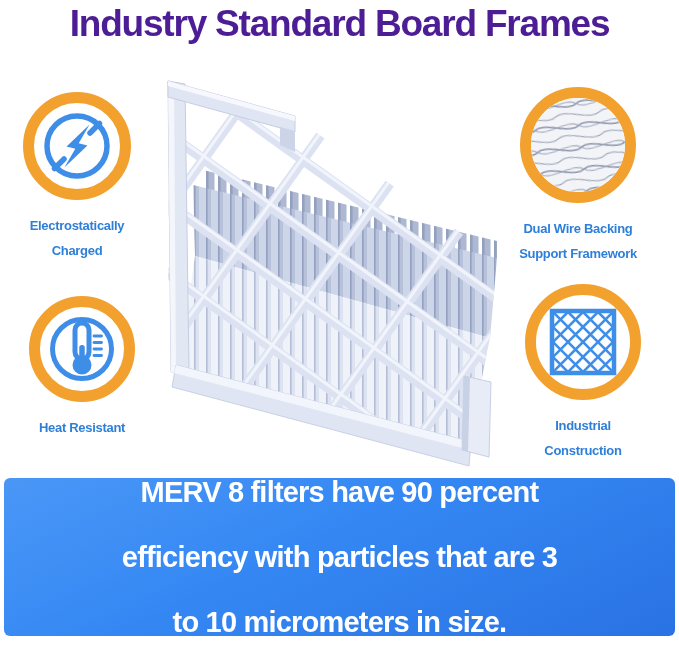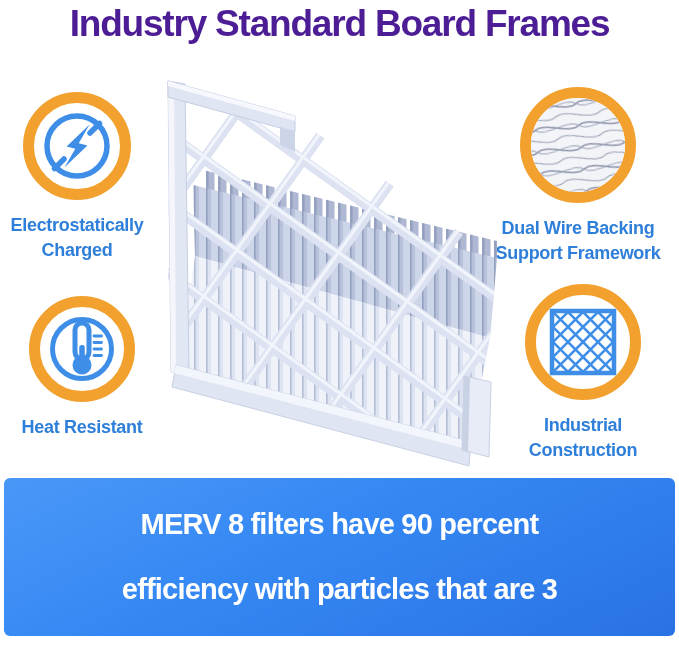--- a/index.html
+++ b/index.html
@@ -12,21 +12,21 @@
     position:absolute;top:2px;left:0;width:679px;margin:0;
     text-align:center;font-size:37px;line-height:44px;font-weight:bold;
     letter-spacing:-1.2px;color:#4c1d95;
   }
   .feature{position:absolute;display:flex;flex-direction:column;align-items:center;gap:13px;}
   .ring{
     border:11px solid #F2A12E;border-radius:50%;background:#ffffff;
     display:flex;align-items:center;justify-content:center;box-sizing:content-box;
   }
   .feature-label{
-    text-align:center;color:#2E7FD9;font-weight:bold;font-size:18px;
+    text-align:center;color:#2E7FD9;font-weight:bold;font-size:13px;
     line-height:25px;letter-spacing:-0.3px;white-space:nowrap;
   }
   .feature-label span{display:block;}
   #feature-electro{left:0px;top:92px;width:154px;}
   #feature-mesh{left:501px;top:87px;width:154px;}
   #feature-heat{left:5px;top:296px;width:154px;}
   #feature-grid{left:506px;top:284px;width:154px;}
   .filter-wrap{position:absolute;left:158px;top:75px;width:345px;height:400px;}
   .banner{
     position:absolute;left:4px;right:4px;top:478px;height:158px;border-radius:6px;
@@ -202,15 +202,16 @@
     </div>
     <div class="feature-label">
       <span>Industrial</span>
       <span>Construction</span>
     </div>
   </div>
 
   <div class="banner">
     <div>MERV 8 filters have 90 percent</div>
     <div>efficiency with particles that are 3</div>
+    <div>to 10 micrometers in size.</div>
   </div>
 
 </div>
 
 </body></html>

